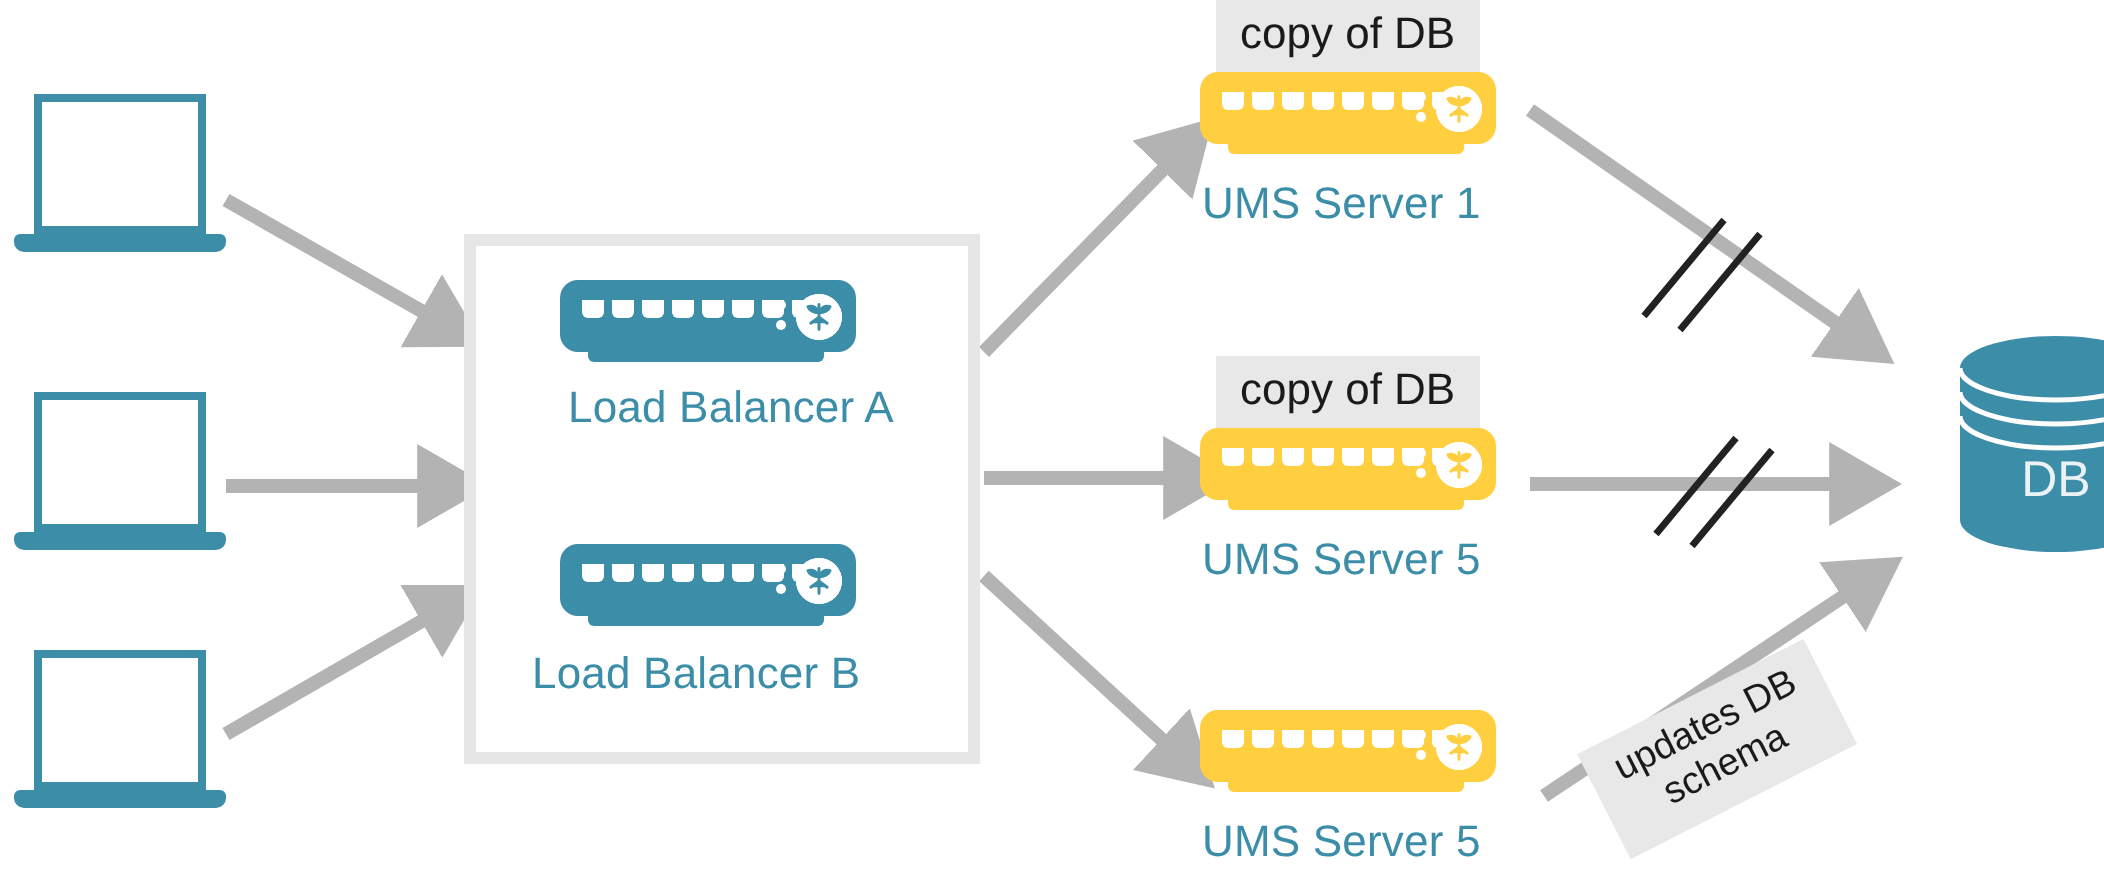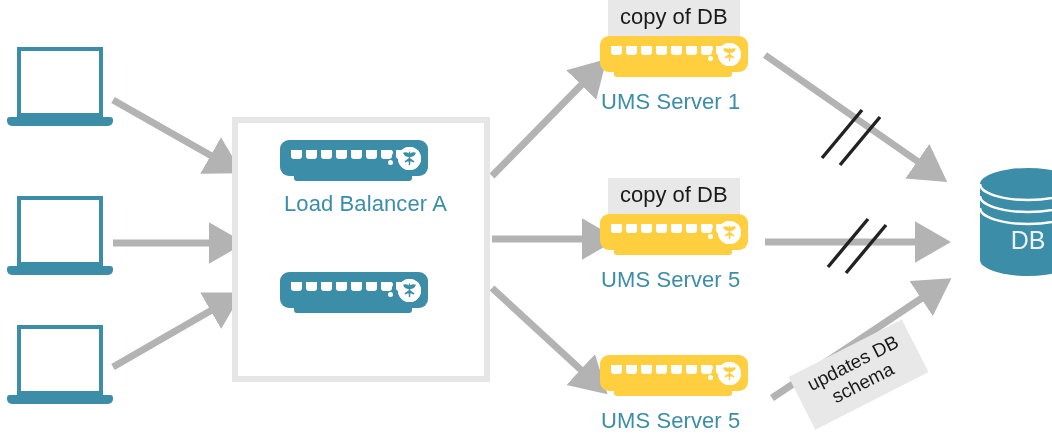--- a/index.html
+++ b/index.html
@@ -238,20 +238,21 @@
       <div class="led"></div>
         <div class="led"></div>
     </div>
     <div class="badge">
       <svg width="23" height="23" viewBox="0 0 23 23">
         <circle cx="11.5" cy="11.5" r="11.5" fill="#ffffff"></circle>
         <path d="M11.5 5.2 L11.5 17.6 M11.5 9.4 C8.6 9.4 6.6 7.9 6.0 6.3 C8.5 5.6 10.7 6.9 11.5 9.4 Z M11.5 9.4 C14.4 9.4 16.4 7.9 17.0 6.3 C14.5 5.6 12.3 6.9 11.5 9.4 Z M7.4 14.6 L11.5 11.6 L15.6 14.6" fill="#3b8da8" stroke="#3b8da8" stroke-width="1.5" stroke-linecap="round" stroke-linejoin="round"></path>
       </svg>
     </div>
   </div>
+  <div class="node-label" style="left:266px; top:324px;">Load Balancer B</div>
 
   <div class="callout" style="left:608px; top:0px;">copy of DB</div>
   <div class="srv" style="left:600px; top:36px;">
     <div class="foot" style="background:#ffcf40;"></div>
     <div class="body" style="background:#ffcf40;"></div>
     <div class="ports">
       <div class="port"></div>
         <div class="port"></div>
         <div class="port"></div>
         <div class="port"></div>

